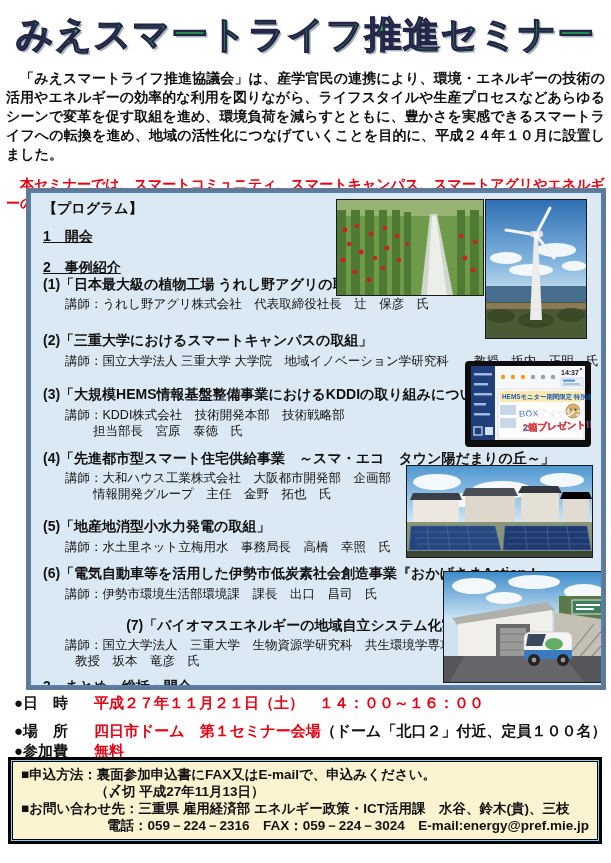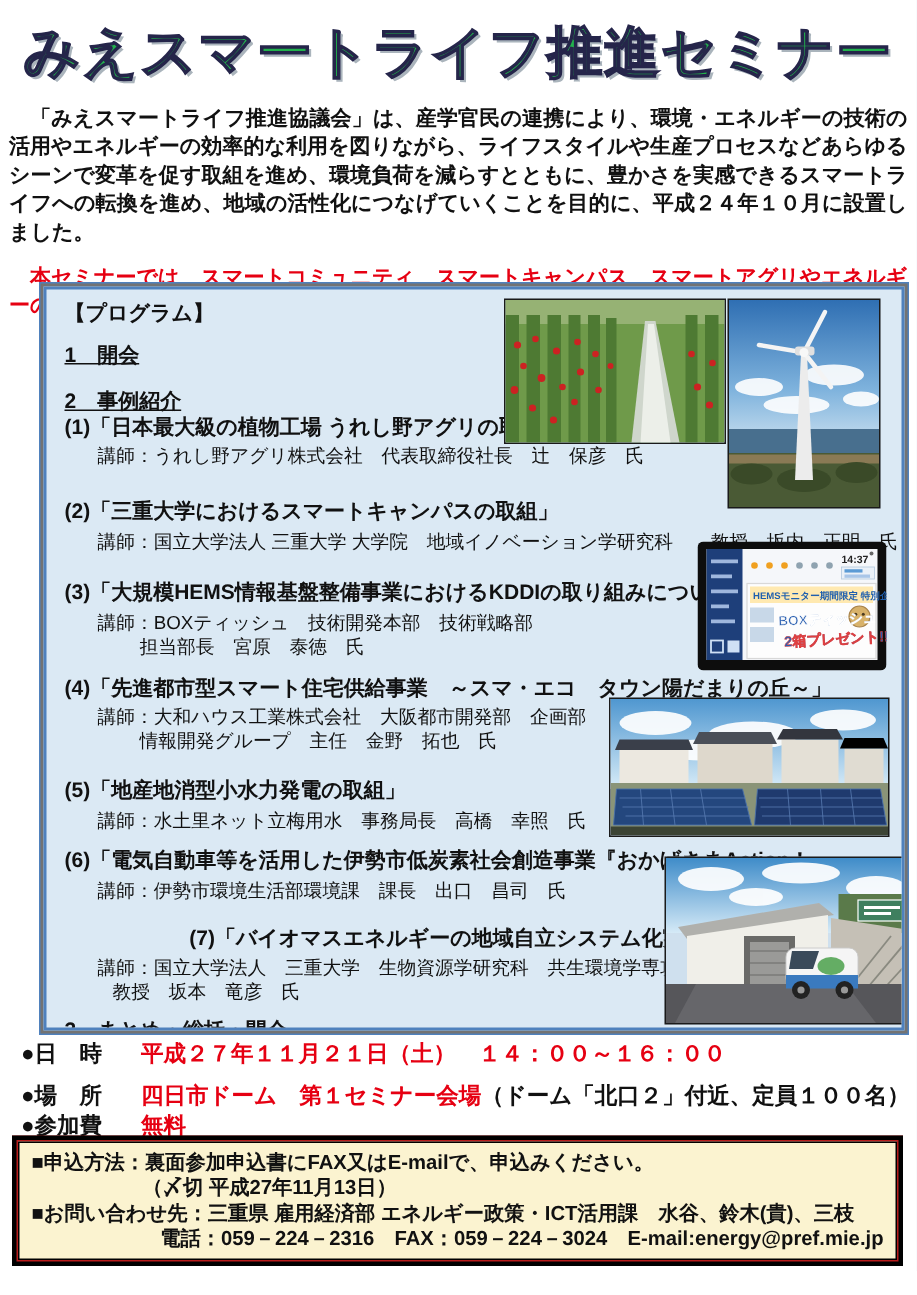--- a/index.html
+++ b/index.html
@@ -52,21 +52,21 @@
   .details{position:absolute; left:14px; top:694px; width:590px;}
   .d-row{font-size:15px; font-weight:bold; line-height:17px; white-space:nowrap; margin-top:0;}
   .d-label{display:inline-block; width:80px; color:#111;}
   .d-red{color:#e60012;}
   .d-note{color:#111;}
   .d-sub{padding-left:88px; font-size:14px; font-weight:bold; line-height:17px; white-space:nowrap; margin-top:1px;}
   .mt2{margin-top:11px;} .mt3{margin-top:3px;}
   
   .app-outer{
     position:absolute; left:8px; top:757px; width:594px; box-sizing:border-box;
-    border:3px solid #000; background:#b91c1c; padding:1px;
+    border:3px solid #000; background:#7dd3fc; padding:1px;
   }
   .app-inner{
     border:1px solid #000; background:#fbf3d0;
     padding:4px 8px 5px 8px;
   }
   .app-line{font-size:13.5px; font-weight:bold; line-height:17px; white-space:nowrap; color:#111;}
   .app-indent{padding-left:74px;}
   .app-indent2{padding-left:14px;text-align:right;}
 </style>
 </head>
@@ -89,21 +89,21 @@
 
       <div class="pg-line" style="margin-top:14px;"><span class="pg-underline">2　事例紹介</span></div>
 
       <div class="pg-line" style="margin-top:0px;">(1)「日本最大級の植物工場 うれし野アグリの取組」</div>
       <div class="pg-speaker" style="margin-top:3px;">講師：うれし野アグリ株式会社　代表取締役社長　辻　保彦　氏</div>
 
       <div class="pg-line" style="margin-top:20px;">(2)「三重大学におけるスマートキャンパスの取組」</div>
       <div class="pg-speaker" style="margin-top:4px;">講師：国立大学法人 三重大学 大学院　地域イノベーション学研究科　　教授　坂内　正明　氏</div>
 
       <div class="pg-line" style="margin-top:17px;">(3)「大規模HEMS情報基盤整備事業におけるKDDIの取り組みについて」</div>
-      <div class="pg-speaker" style="margin-top:4px;">講師：BOXティッシュ　技術開発本部　技術戦略部</div>
+      <div class="pg-speaker" style="margin-top:4px;">講師：KDDI株式会社　技術開発本部　技術戦略部</div>
       <div class="pg-speaker pg-speaker2">担当部長　宮原　泰徳　氏</div>
 
       <div class="pg-line" style="margin-top:11px;">(4)「先進都市型スマート住宅供給事業　～スマ・エコ　タウン陽だまりの丘～」</div>
       <div class="pg-speaker" style="margin-top:3px;">講師：大和ハウス工業株式会社　大阪都市開発部　企画部</div>
       <div class="pg-speaker pg-speaker2">情報開発グループ　主任　金野　拓也　氏</div>
 
       <div class="pg-line" style="margin-top:16px;">(5)「地産地消型小水力発電の取組」</div>
       <div class="pg-speaker" style="margin-top:4px;">講師：水土里ネット立梅用水　事務局長　高橋　幸照　氏</div>
 
       <div class="pg-line" style="margin-top:10px;">(6)「電気自動車等を活用した伊勢市低炭素社会創造事業『おかげさまAction！』」</div>

